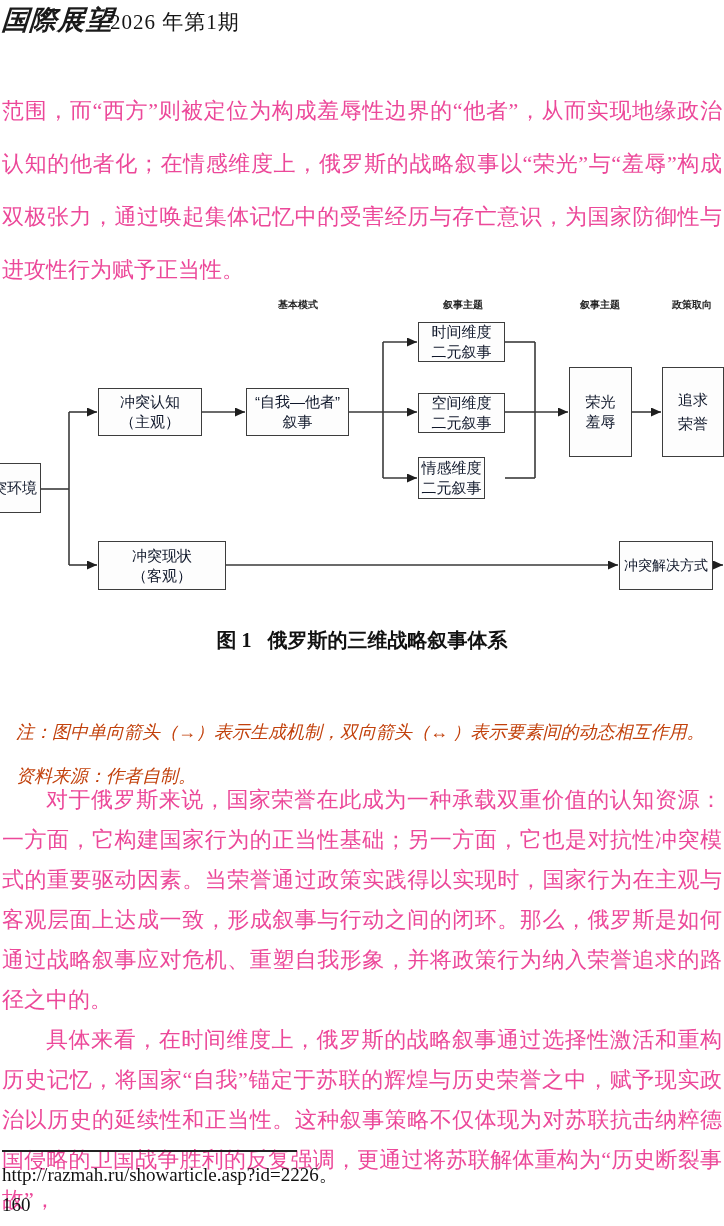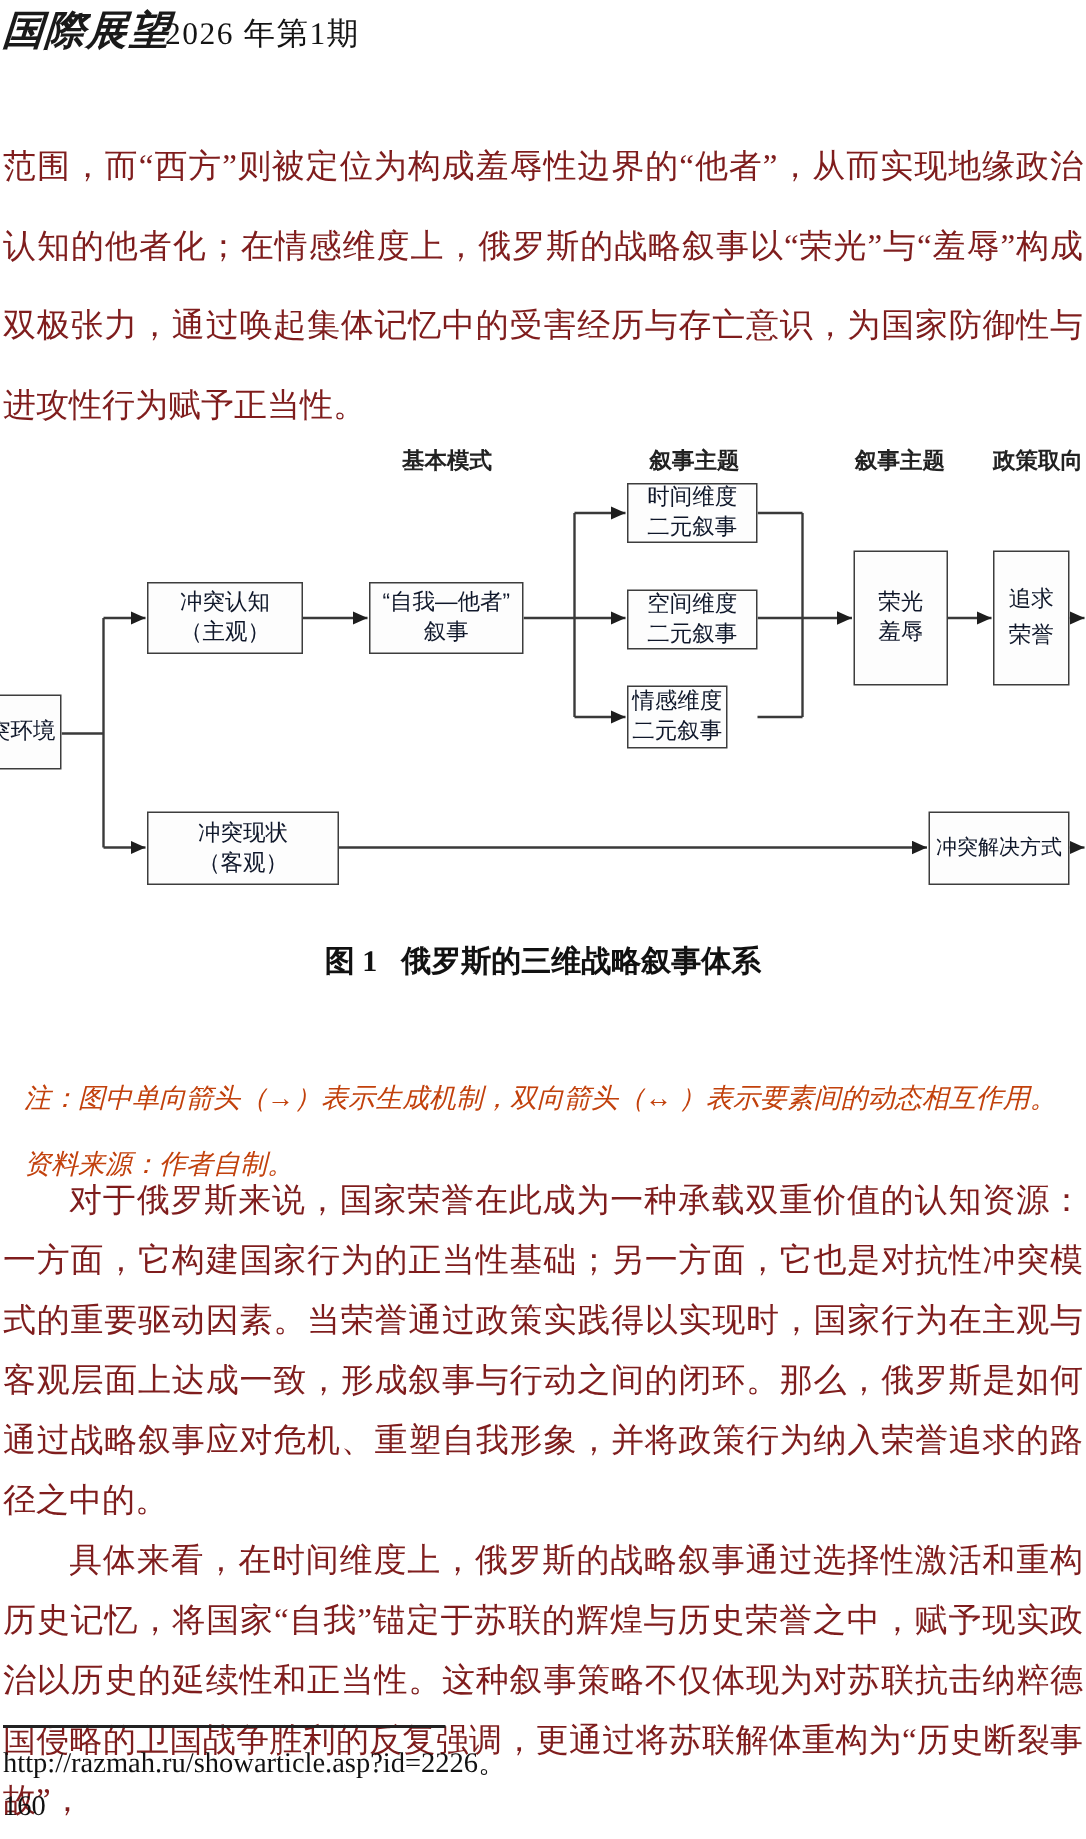--- a/index.html
+++ b/index.html
@@ -9,38 +9,38 @@
     font-family:"Liberation Serif","DejaVu Serif",serif; color:#141414;
   }
   .abs { position:absolute; }
   .logo {
     left:2px; top:2px; font-size:27px; font-weight:bold; font-style:italic;
     letter-spacing:1px; font-family:"DejaVu Serif",serif; color:#1a1a1a;
     transform:skewX(-4deg);
   }
   .issue { left:110px; top:8px; font-size:21px; letter-spacing:1px; }
   .para {
-    left:2px; width:720px; text-align:justify; font-size:22px; color:#7f1d1d;
+    left:2px; width:720px; text-align:justify; font-size:22px; color:#ec4899;
   }
   .para-top { top:84px; line-height:53px; }
   .para-block { top:780px; line-height:40px; }
   .para-block p { margin:0; text-indent:2em; }
   
   .fig-svg { left:0; top:0; width:724px; height:1226px; pointer-events:none; }
   .dbox {
     position:absolute; box-sizing:border-box; border:1.5px solid #3d3d3d;
     background:#fdfdfd; display:flex; flex-direction:column; align-items:center;
     justify-content:center; text-align:center;
     font-family:"Liberation Sans","DejaVu Sans",sans-serif;
     font-size:15px; line-height:20px; color:#0f172a;
   }
   .dbox span { display:block; }
   .col-head {
     position:absolute; width:80px; text-align:center; font-weight:bold;
-    font-size:15px; color:#222;
+    font-size:10px; color:#222;
     font-family:"Liberation Sans","DejaVu Sans",sans-serif;
   }
   .box-env { align-items:flex-end; padding-right:3px; }
   .box-glory { justify-content:center; }
   .box-honor { gap:4px; }
   .caption { left:0; top:627px; width:724px; text-align:center;
     font-size:20px; font-weight:bold; color:#111; }
   .caption .cap-label { margin-right:16px; }
   .notes { left:16px; top:710px; width:706px; font-size:18px;
     line-height:44px; color:#c2410c; white-space:nowrap;font-style:italic; }
@@ -121,21 +121,21 @@
   <div class="dbox" style="left:418px; top:457px; width:67px; height:42px;">
     <span>情感维度</span>
     <span>二元叙事</span>
   </div>
 
   <div class="dbox box-glory" style="left:569px; top:367px; width:63px; height:90px;">
     <span>荣光</span>
     <span>羞辱</span>
   </div>
 
-  <div class="dbox box-honor" style="left:662px; top:367px; width:51px; height:90px;">
+  <div class="dbox box-honor" style="left:662px; top:367px; width:62px; height:90px;">
     <span>追求</span>
     <span>荣誉</span>
   </div>
 
   <div class="dbox" style="left:98px; top:541px; width:128px; height:49px;">
     <span>冲突现状</span>
     <span>（客观）</span>
   </div>
 
   <div class="dbox" style="left:619px; top:541px; width:94px; height:49px; font-size:14px;font-family:Liberation Mono, monospace;">

